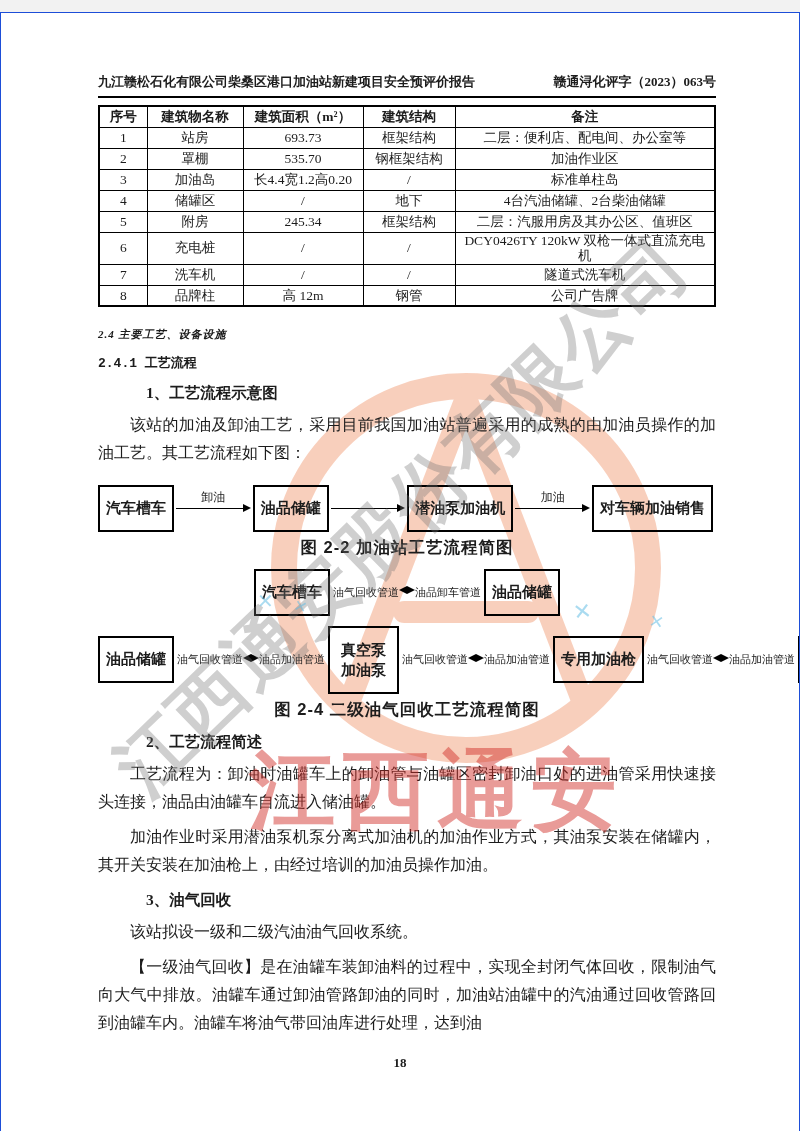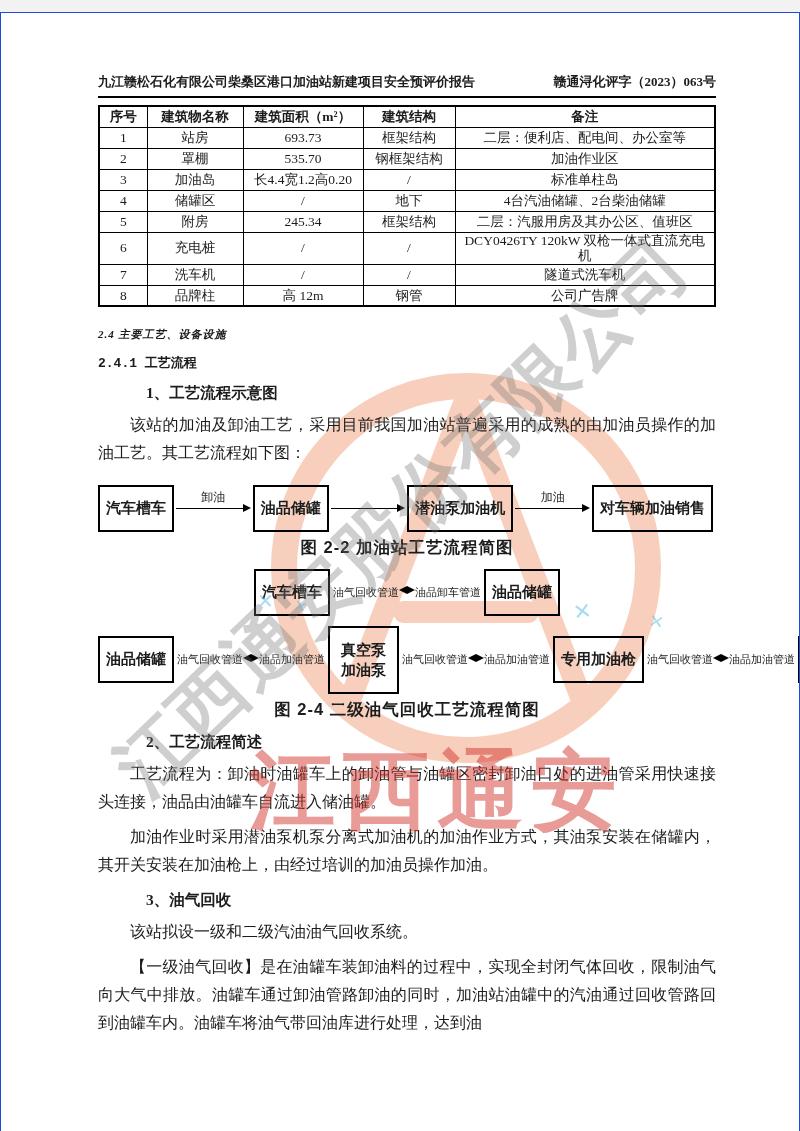--- a/index.html
+++ b/index.html
@@ -269,13 +269,14 @@
     <p class="para">【一级油气回收】是在油罐车装卸油料的过程中，实现全封闭气体回收，限制油气向大气中排放。油罐车通过卸油管路卸油的同时，加油站油罐中的汽油通过回收管路回到油罐车内。油罐车将油气带回油库进行处理，达到油</p>
   </div>
 
   <div class="wm-gray">江西通安股份有限公司</div>
   <div class="wm-red">江西通安</div>
   <span class="wm-x" style="left:256px; top:576px; font-size:20px;">✕</span>
   <span class="wm-x" style="left:293px; top:584px; font-size:16px; transform:rotate(14deg);">✕</span>
   <span class="wm-x" style="left:572px; top:586px; font-size:22px; transform:rotate(-8deg);">✕</span>
   <span class="wm-x" style="left:648px; top:598px; font-size:18px; transform:rotate(10deg);">✕</span>
 
+  <div class="pagenum">18</div>
 </div>
 
 </body></html>

